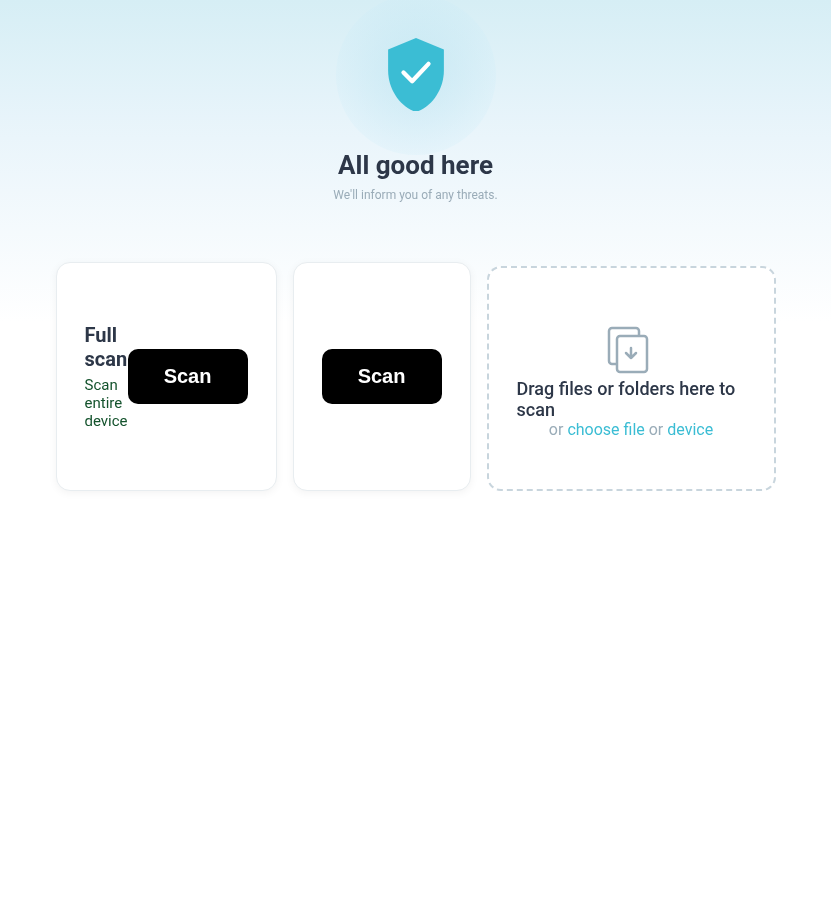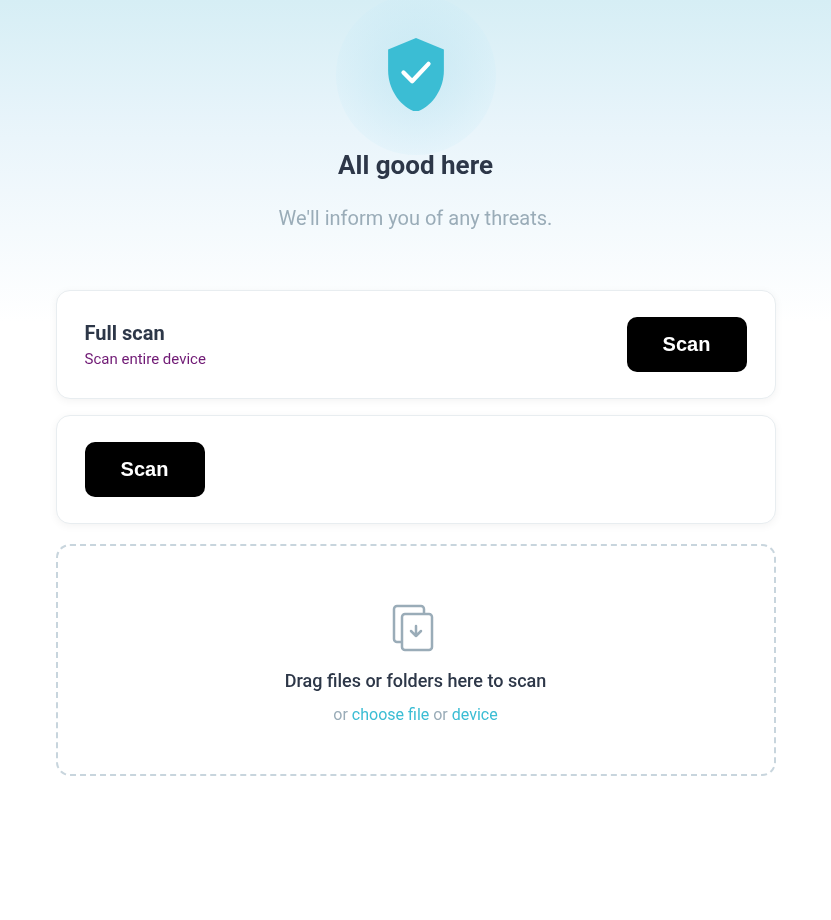--- a/index.html
+++ b/index.html
@@ -56,30 +56,28 @@
     .status-title {
       font-size: 26px;
       font-weight: 700;
       color: #2d3748;
       margin-bottom: 8px;
       text-align: center;
       margin-top: 10px;
     }
 
     .status-subtitle {
-      font-size: 20px;
+      font-size: 12px;
       color: #9aacb8;
       text-align: center;
-      margin-top: 18px;
     }
 
     .cards-section {
       width: 720px;
       display: flex;
-      flex-direction: column;
       gap: 16px;
       margin-top: 20px;
     }
 
     .scan-card {
       background: #ffffff;
       border-radius: 14px;
       border: 1px solid #e8edf0;
       box-shadow: 0 2px 8px rgba(0,0,0,0.05);
       padding: 26px 28px;
@@ -95,21 +93,21 @@
     }
 
     .scan-card-title {
       font-size: 20px;
       font-weight: 700;
       color: #2d3748;
     }
 
     .scan-card-desc {
       font-size: 15px;
-      color: #701a75;
+      color: #14532d;
     }
 
     .scan-button {
       background: #000000;
       color: #ffffff;
       border: none;
       border-radius: 10px;
       padding: 16px 36px;
       font-size: 20px;
       font-weight: 700;
@@ -123,21 +121,20 @@
       width: 720px;
       margin-top: 4px;
       border: 2px dashed #c8d5dd;
       border-radius: 14px;
       background: #ffffff;
       padding: 50px 28px;
       display: flex;
       flex-direction: column;
       align-items: center;
       justify-content: center;
-      gap: 14px;
     }
 
     .drop-icon {
       color: #9aacb8;
     }
 
     .drop-icon svg {
       width: 56px;
       height: 56px;
     }

